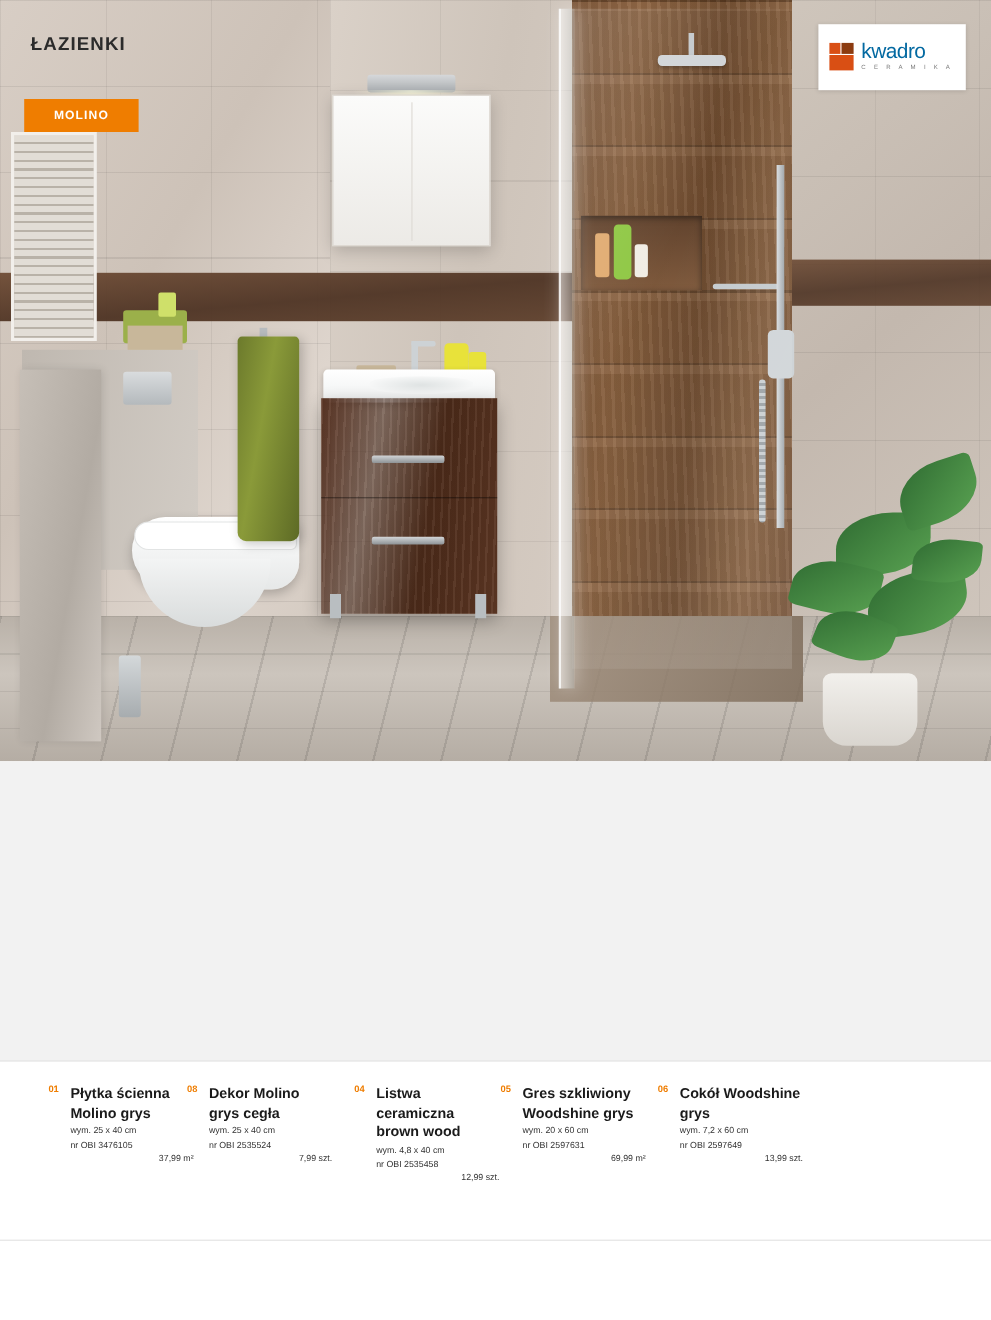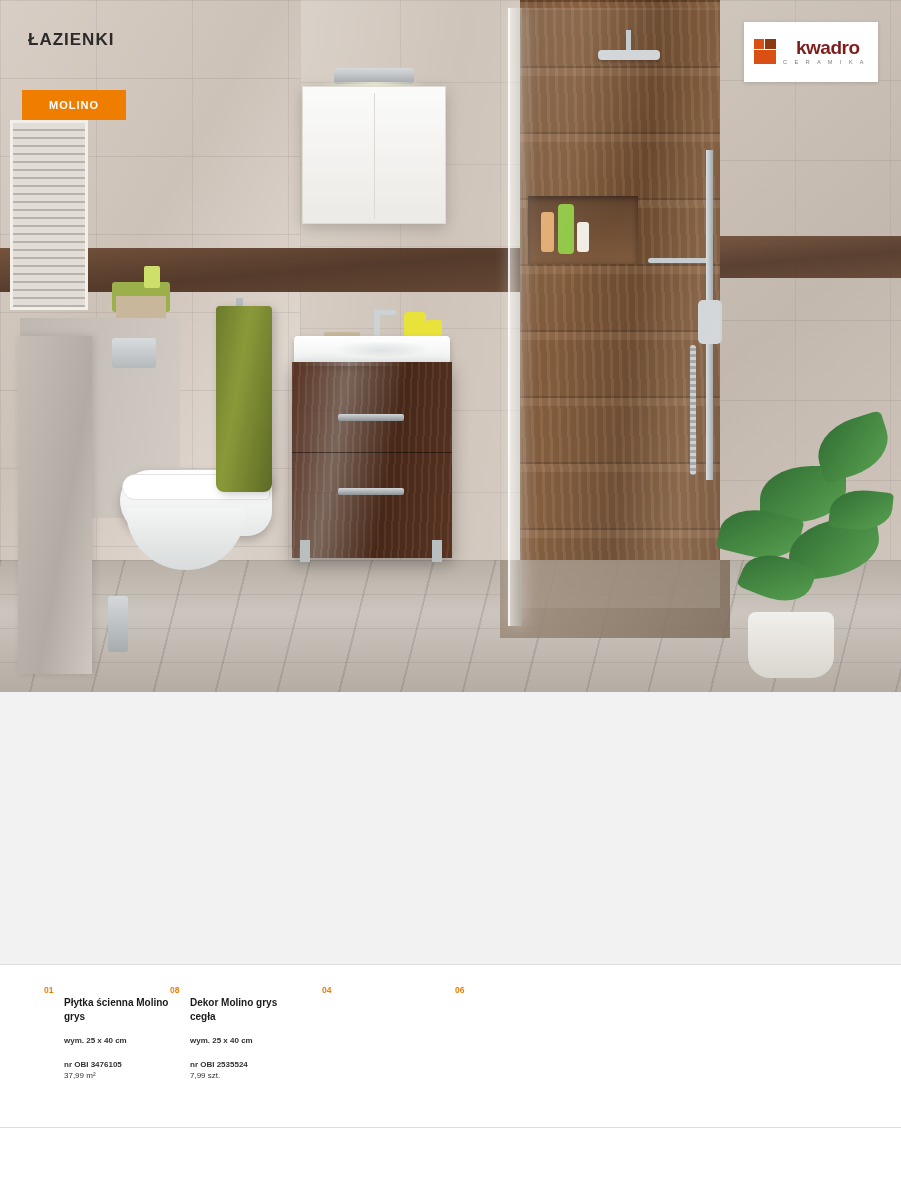--- a/index.html
+++ b/index.html
@@ -252,21 +252,21 @@
     background:#ffffff;
     display:flex; align-items:center; gap:7px; padding-left:10px;
     box-shadow:0 1px 4px rgba(0,0,0,.15);
   }
   .kwadro-mark{ width:22px; height:26px; position:relative; }
   .kwadro-mark i{ position:absolute; display:block; background:#d94f14; }
   .kwadro-mark i:nth-child(1){ left:0; top:0; width:10px; height:10px; }
   .kwadro-mark i:nth-child(2){ left:11px; top:0; width:11px; height:10px; background:#8c3b10;}
   .kwadro-mark i:nth-child(3){ left:0; top:11px; width:22px; height:14px; background:#d94f14;}
   .kwadro-text{ line-height:1; }
-  .kwadro-name{ font-size:19px; font-weight:bold; color:#7f1d1d; letter-spacing:-.5px;margin-left:13px;}
+  .kwadro-name{ font-size:19px; font-weight:normal; color:#0369a1; letter-spacing:-.5px;}
   .kwadro-sub{ font-size:5.5px; letter-spacing:3px; color:#7a7a7a; margin-top:3px;}
 
   
   .board {
     position:absolute; left:0; top:692px; width:901px; height:272px;
     background:#f2f2f2;
   }
 
   
   .legend {
@@ -279,23 +279,23 @@
   .leg-item:nth-child(1){ left:44px; }
   .leg-item:nth-child(2){ left:170px; }
   .leg-item:nth-child(3){ left:322px; }
   .leg-item:nth-child(4){ left:455px; }
   .leg-item:nth-child(5){ left:598px; }
   .leg-item:nth-child(6){ left:732px; }
   .leg-num{
     position:absolute; left:0; top:0; font-size:8.5px; font-weight:bold; color:#ef7d00;
   }
   .leg-body{ margin-left:20px; }
-  .leg-name{ font-size:10px; font-weight:bold; color:#1a1a1a; line-height:1.35;margin-top:11px; }
-  .leg-spec{ font-size:8px; color:#333; line-height:1.45; margin-top:12px;font-weight:bold; }
-  .leg-price{ font-size:8px; color:#333; line-height:1.45; }
+  .leg-name{ font-size:13px; font-weight:bold; color:#1a1a1a; line-height:1.35; }
+  .leg-spec{ font-size:8px; color:#333; line-height:1.45; margin-top:2px; }
+  .leg-price{ font-size:8px; color:#333; line-height:1.45;text-align:right; }
 
   
   .footer { position:absolute; left:0; top:1128px; width:901px; height:72px; background:#fff; }
 </style>
 </head>
 <body>
 
 <div class="hero">
   <div class="wall-left"></div>
   <div class="wall-mid"></div>
@@ -418,25 +418,46 @@
         <div class="leg-name">Dekor Molino grys cegła</div>
         <div class="leg-spec">wym. 25 x 40 cm</div>
         <div class="leg-spec">nr OBI 2535524</div>
         <div class="leg-price">7,99 szt.</div>
       </div>
     </div>
 
 
     <div class="leg-item">
       <span class="leg-num">04</span>
-    </div>
-
+      <div class="leg-body">
+        <div class="leg-name">Listwa ceramiczna brown wood</div>
+        <div class="leg-spec">wym. 4,8 x 40 cm</div>
+        <div class="leg-spec">nr OBI 2535458</div>
+        <div class="leg-price">12,99 szt.</div>
+      </div>
+    </div>
+
+    <div class="leg-item">
+      <span class="leg-num">05</span>
+      <div class="leg-body">
+        <div class="leg-name">Gres szkliwiony Woodshine grys</div>
+        <div class="leg-spec">wym. 20 x 60 cm</div>
+        <div class="leg-spec">nr OBI 2597631</div>
+        <div class="leg-price">69,99 m²</div>
+      </div>
+    </div>
 
     <div class="leg-item">
       <span class="leg-num">06</span>
+      <div class="leg-body">
+        <div class="leg-name">Cokół Woodshine grys</div>
+        <div class="leg-spec">wym. 7,2 x 60 cm</div>
+        <div class="leg-spec">nr OBI 2597649</div>
+        <div class="leg-price">13,99 szt.</div>
+      </div>
     </div>
 
   </div>
 </div>
 
 <div class="footer">
   
   
   
 </div>

